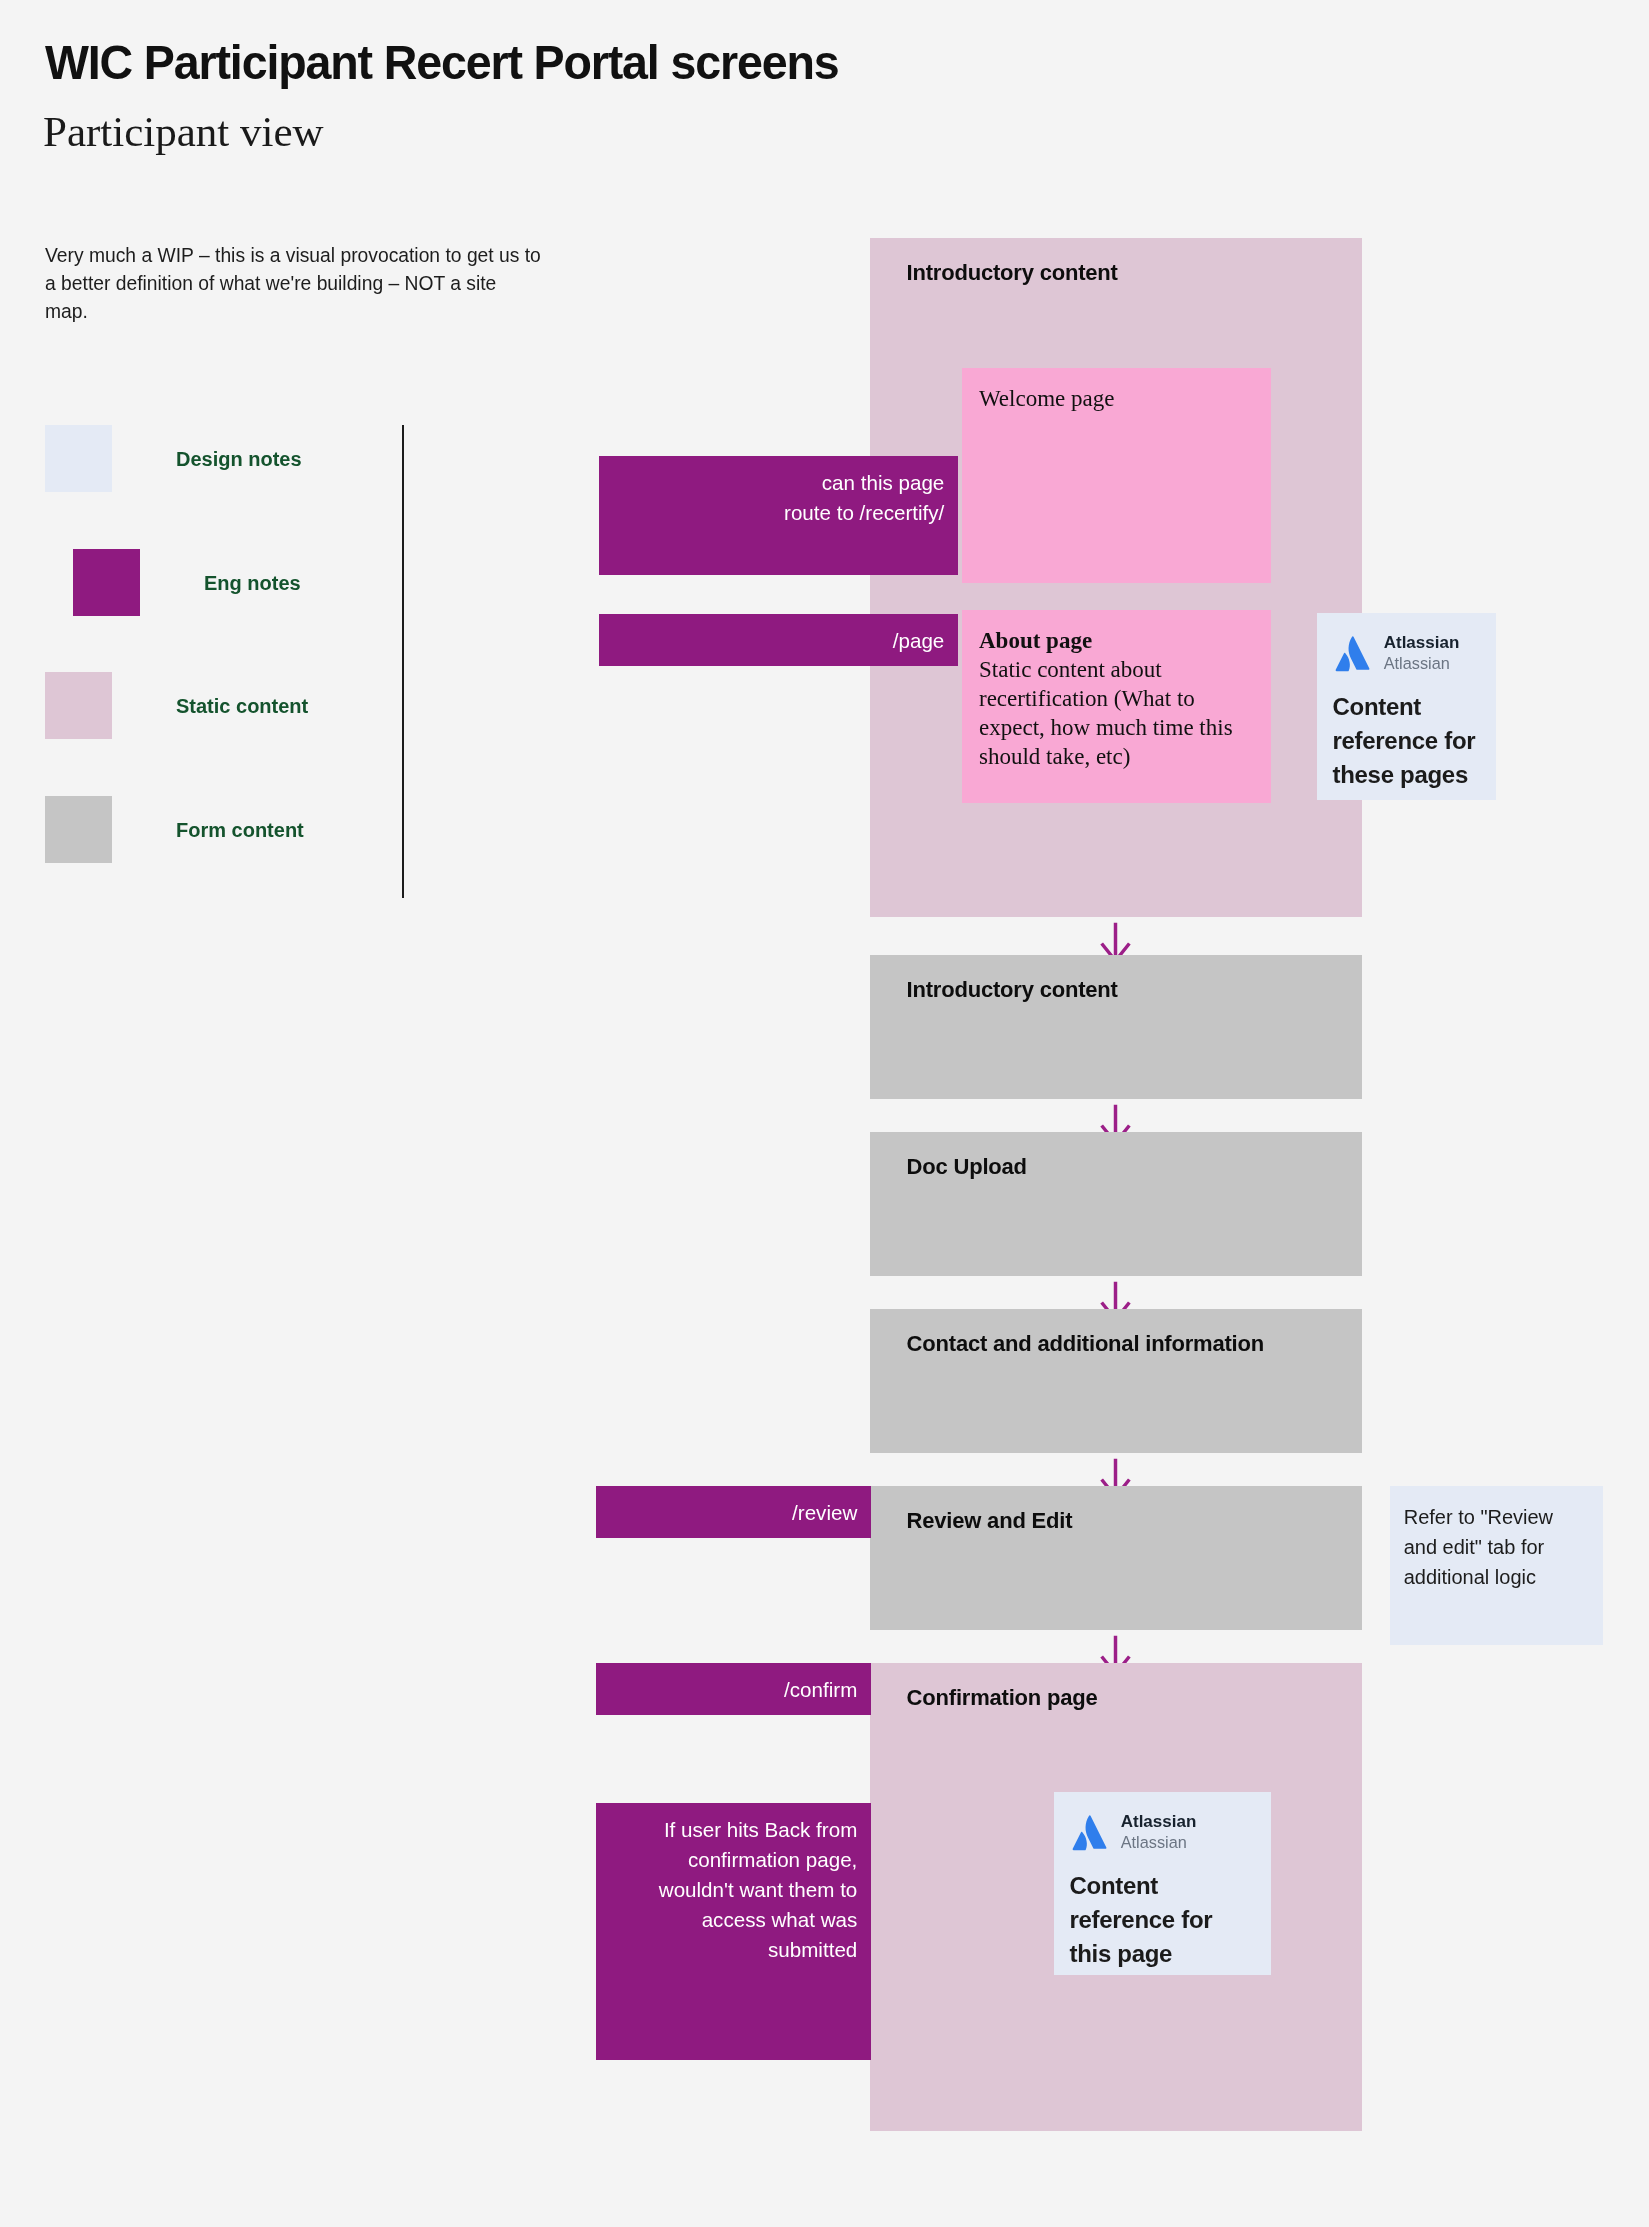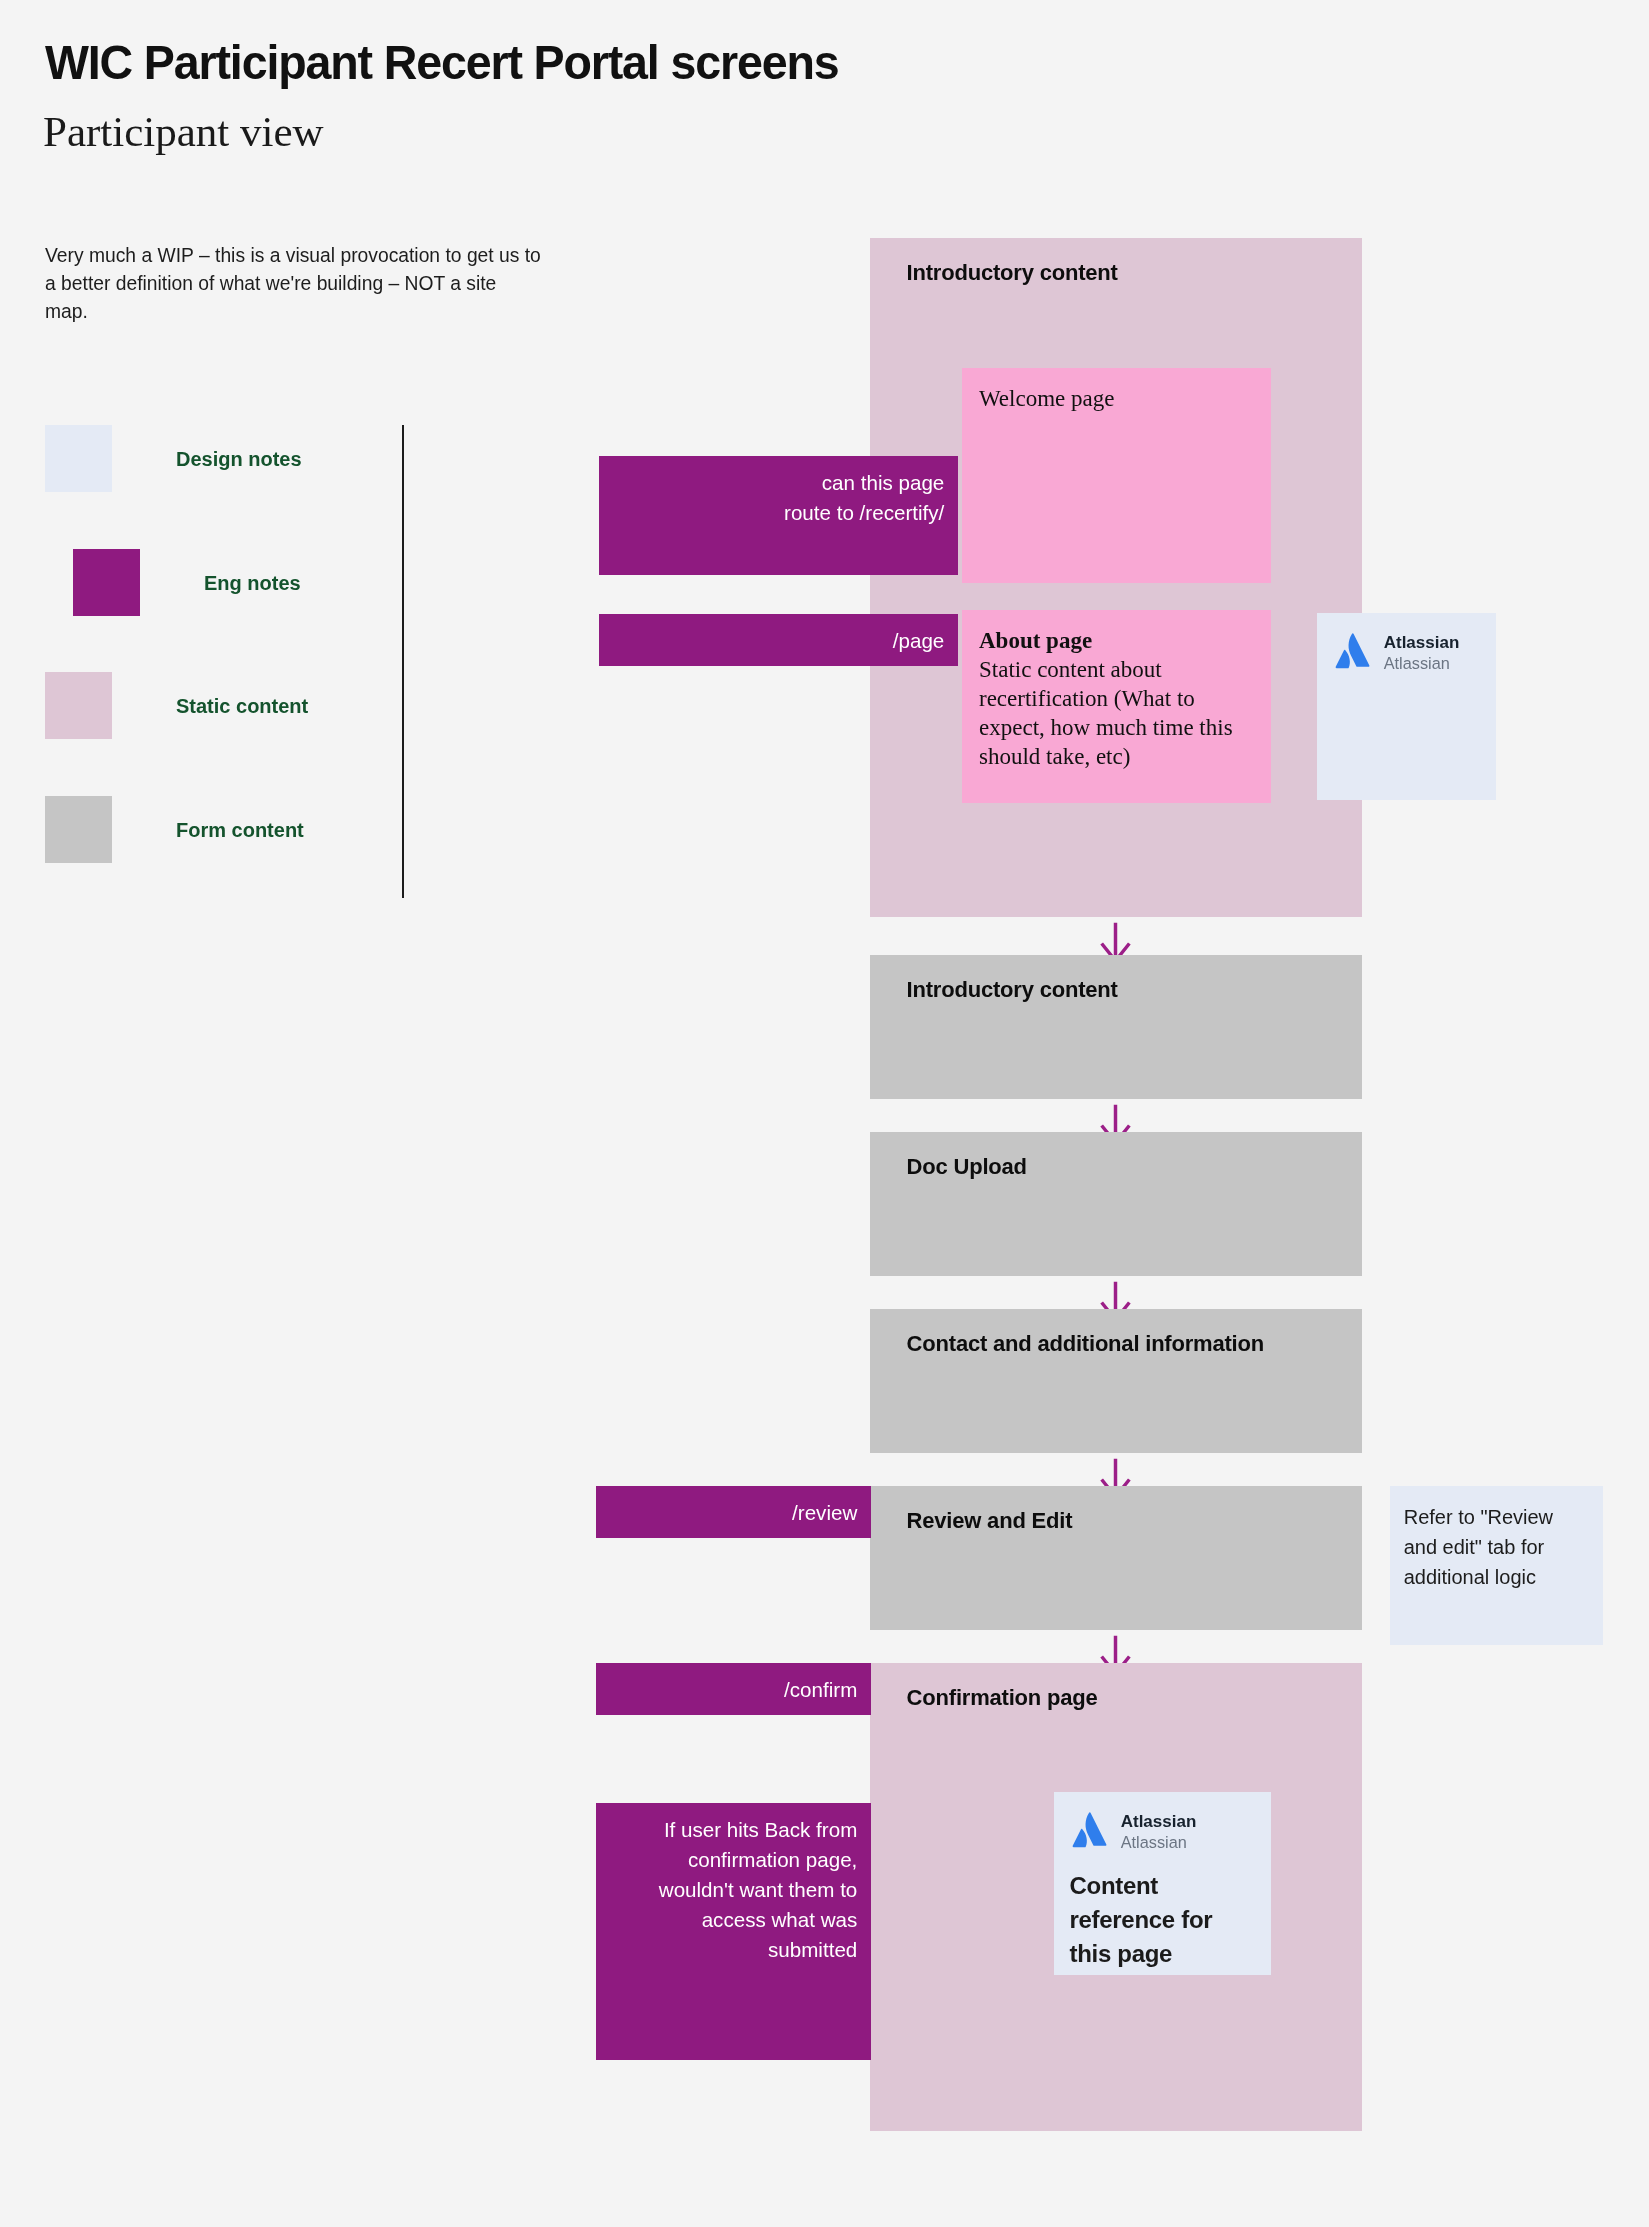--- a/index.html
+++ b/index.html
@@ -107,21 +107,21 @@
   .page-card .pc-title.plain{font-weight:400;}
   .page-card .pc-body{font-size:23px;line-height:29px;font-weight:400;}
 
   
   .atl-card{
     position:absolute;
     background:#e4eaf5;
     box-sizing:border-box;
     padding:17px 17px 17px 15.5px;
   }
-  .atl-head{display:flex;align-items:flex-start;gap:11.2px;}
+  .atl-head{display:flex;align-items:flex-end;gap:11.2px;}
   .atl-logo{width:40px;height:40px;flex:0 0 40px;display:block;margin-top:1.7px;}
   .atl-names{display:block;padding-top:1.7px;}
   .atl-name{font-size:17px;font-weight:bold;color:#17222e;line-height:21.5px;display:block;}
   .atl-sub{font-size:16.3px;color:#6b7583;line-height:21.5px;display:block;}
   .atl-title{
     margin-top:15.5px;font-size:24px;line-height:34px;
     font-weight:bold;color:#1b1b1b;letter-spacing:-0.3px;
   }
 
   .arrow{position:absolute;}
@@ -177,20 +177,21 @@
       <svg viewBox="0 0 46 46" width="40" height="40" aria-hidden="true">
         <path d="M14.2 20.9c-.5-.6-1.4-.5-1.7.3L3.1 40.1c-.3.7.2 1.5 1 1.5h13c.4 0 .8-.2 1-.6 2.8-5.8 1.1-14.6-3.9-20.1z" fill="#2f7eec"></path>
         <path d="M21.9 2.1c-5.3 8.4-4.9 17.7-1.4 24.7l6.3 12.6c.2.4.6.6 1 .6h13c.8 0 1.3-.8 1-1.5L23.6 2.1c-.3-.8-1.3-.8-1.7 0z" fill="#2f7eec"></path>
       </svg>
     </span>
     <span class="atl-names">
       <span class="atl-name">Atlassian</span>
       <span class="atl-sub">Atlassian</span>
     </span>
   </div>
+  <div class="atl-title">Content reference for these pages</div>
 </div>
 
 <div class="arrow" style="left:1093px;top:921px;">
   <svg width="45" height="45" viewBox="0 0 52 52" aria-hidden="true">
     <path d="M26 2 V44 M10 26 L26 46 L42 26" fill="none" stroke="#9c1f88" stroke-width="4"></path>
   </svg>
 </div>
 
 <div class="abs stage form-band" style="left:870px;top:955px;width:492px;height:144px;">
   <div class="stage-title">Introductory content</div>

